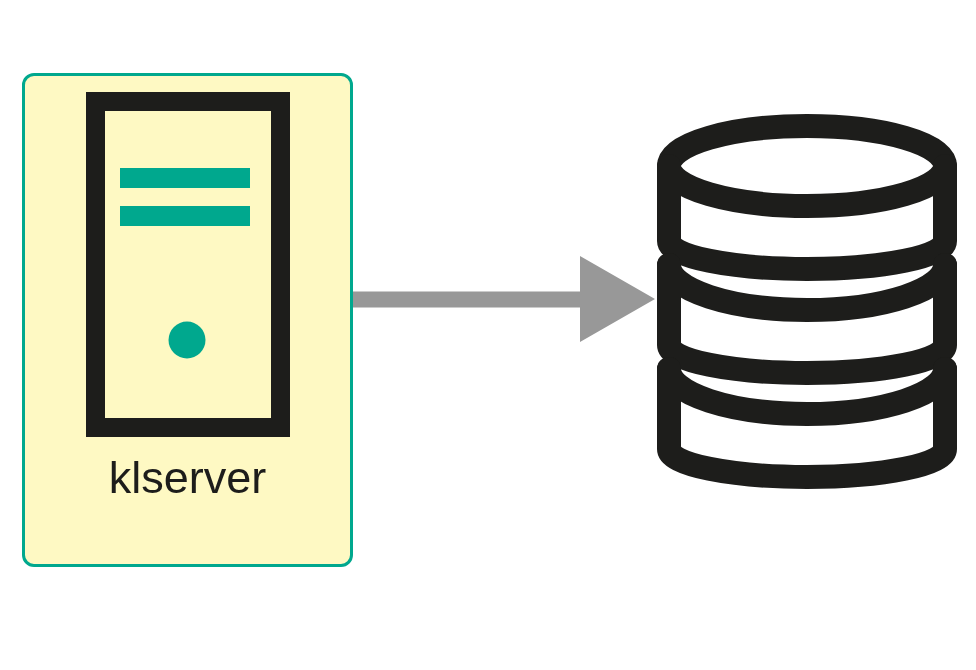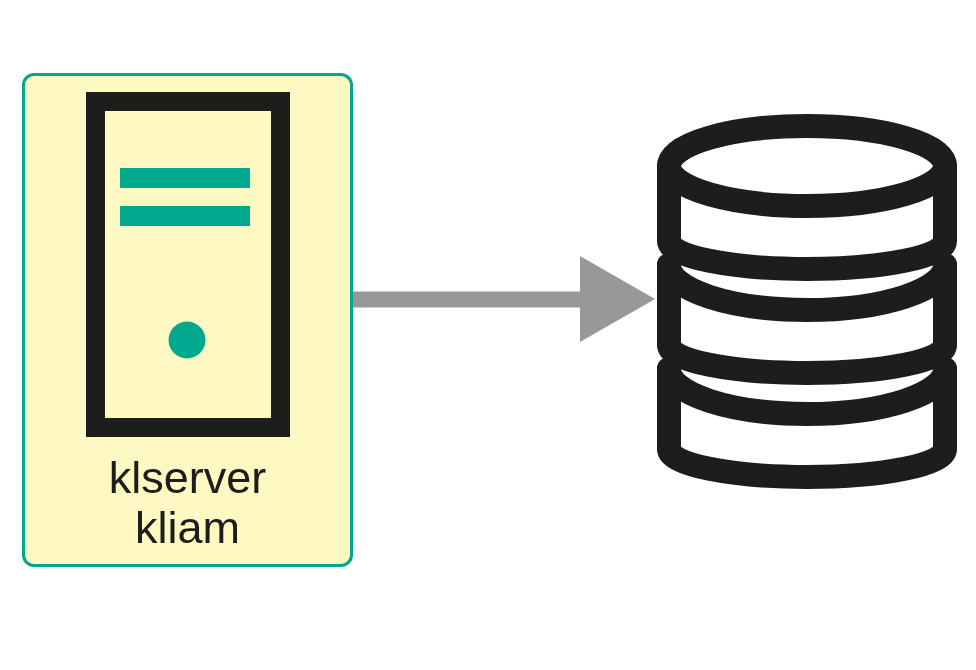--- a/index.html
+++ b/index.html
@@ -72,21 +72,20 @@
       <rect x="9.5" y="9.5" width="185" height="326" fill="none" stroke="#1d1d1b" stroke-width="19"></rect>
 
       <rect x="34" y="76" width="130" height="20" fill="#00a88e"></rect>
       <rect x="34" y="114" width="130" height="20" fill="#00a88e"></rect>
 
       <circle cx="101" cy="248" r="18.5" fill="#00a88e"></circle>
     </svg>
 
     <div class="server-label">
       <div>klserver</div>
-      <div>kliam</div>
     </div>
   </div>
 
   <svg class="arrow-svg" viewBox="0 0 304 100" xmlns="http://www.w3.org/2000/svg">
     <polygon points="0,41.5 227,41.5 227,6 302,49 227,92 227,57.5 0,57.5" fill="#989898"></polygon>
   </svg>
 
   <svg class="database-svg" viewBox="0 0 324 402" xmlns="http://www.w3.org/2000/svg">
     <g fill="none" stroke="#1d1d1b" stroke-width="24" stroke-linecap="round" stroke-linejoin="round">
 

